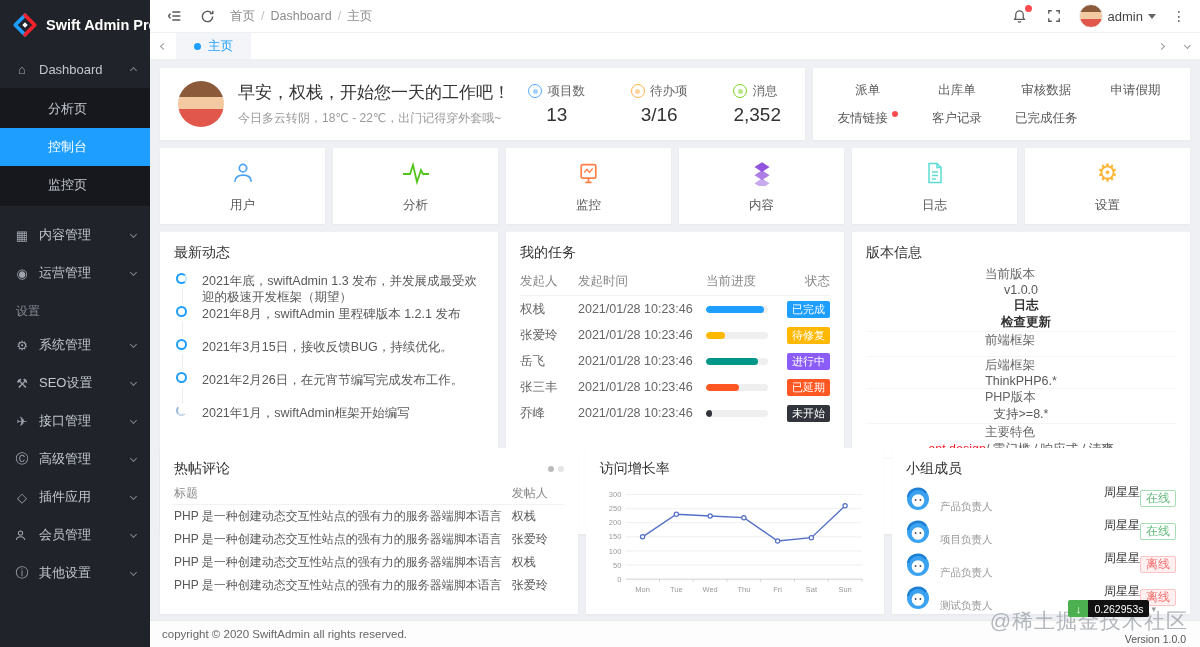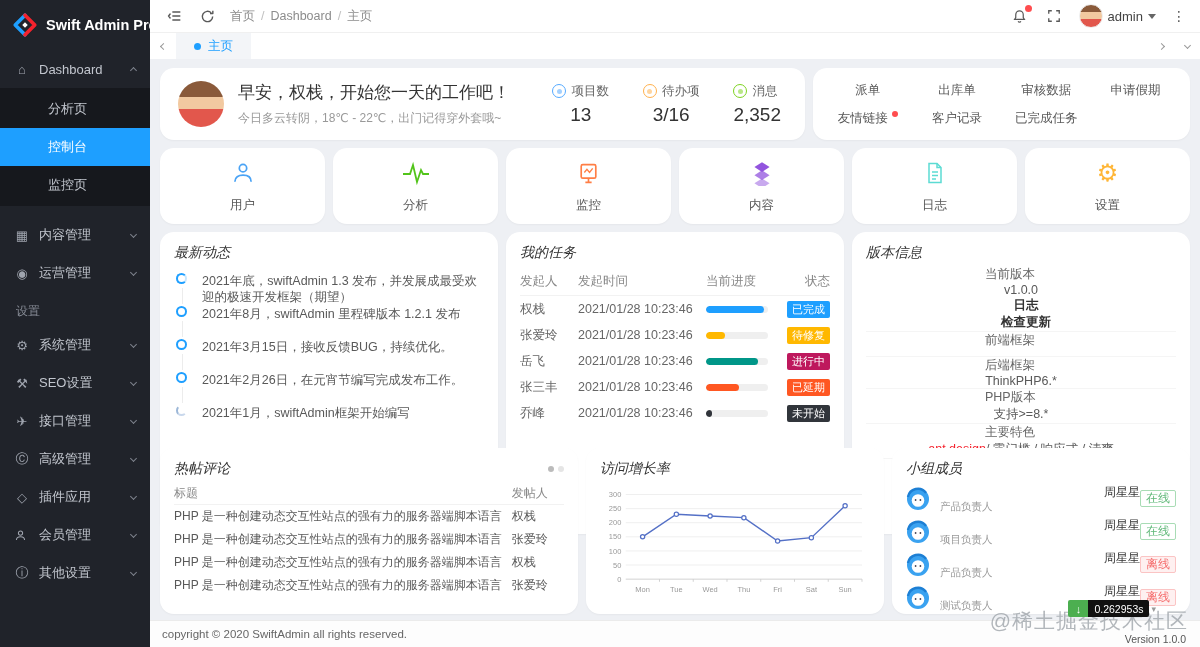--- a/index.html
+++ b/index.html
@@ -36,34 +36,34 @@
   .vdots { color:#595959; font-size:14px; cursor:pointer; letter-spacing:0; }
 
   .tabbar { height:27px; background:#fff; display:flex; align-items:stretch; flex:0 0 auto; border-bottom:1px solid #eef0f4; }
   .tab-nav { width:26px; display:flex; align-items:center; justify-content:center; color:#999; cursor:pointer; }
   .tab { display:flex; align-items:center; gap:7px; padding:0 18px; background:#f3f5f8; color:#1e9fff; font-size:12.5px; cursor:pointer; }
   .tab-dot { width:7px; height:7px; border-radius:50%; background:#1e9fff; }
   .tabbar .spacer { flex:1; }
 
   
   .content { flex:1; padding:8px 10px; overflow:hidden; position:relative; }
-  .card { background:#fff; border-radius:14px; box-shadow:0 1px 2px rgba(0,0,0,.04); }
+  .card { background:#fff; border-radius:0; box-shadow:0 1px 2px rgba(0,0,0,.04); }
   .row1 { display:grid; grid-template-columns:645px 1fr; gap:8px; height:72px; }
   .row2 { display:grid; grid-template-columns:repeat(6,1fr); gap:8px; height:76px; margin-top:8px; }
   .row34 { display:grid; grid-template-columns:repeat(3,1fr); gap:8px; margin-top:8px; }
   .row3 { height:208px; } .row4 { height:164px; }
-  .card-title { font-size:14px; color:#333; padding:12px 14px 0 14px; display:flex; align-items:center;font-style:italic; }
+  .card-title { font-size:14px; color:#333; padding:12px 14px 0 14px; display:flex; align-items:center; }
 
   
   .greet { display:flex; align-items:center; padding:0 18px; }
   .avatar-lg { width:46px; height:46px; border-radius:50%; background:linear-gradient(180deg,#8a5a3a 0 34%,#f2c9a0 34% 60%,#e2574c 60% 100%); flex:0 0 auto; }
   .greet-texts { margin-left:14px; flex:1; min-width:0; }
   .greet-title { font-size:17px; color:#333; }
   .greet-sub { font-size:12px; color:#999; margin-top:6px; }
-  .greet-stats { display:flex; gap:34px; margin-right:6px; }
+  .greet-stats { display:flex; gap:46px; margin-right:6px; }
   .stat { text-align:center; }
   .stat-top { display:flex; align-items:center; gap:5px; font-size:12.5px; color:#666; }
   .ring { width:14px; height:14px; border:1.5px solid currentColor; border-radius:50%; display:inline-flex; align-items:center; justify-content:center; }
   .ring::after { content:""; width:5px; height:5px; border-radius:50%; background:currentColor; opacity:.55; }
   .stat-val { font-size:19px; color:#333; margin-top:4px; }
 
   
   .qlinks { display:grid; grid-template-columns:repeat(4,1fr); grid-template-rows:1fr 1fr; padding:8px 10px; height:100%; }
   .qlink { display:flex; align-items:center; justify-content:center; font-size:12.5px; color:#595959; cursor:pointer; position:relative; }
   .qlink .reddot { width:6px; height:6px; background:#ff4d4f; border-radius:50%; margin-left:4px; margin-top:-8px; }
@@ -458,21 +458,21 @@
             <span class="tc4"><span class="badge" style="background: rgb(255, 184, 0);">待修复</span></span>
           </div>
           <div class="trow">
             <span class="tc1">岳飞</span>
             <span class="tc2">2021/01/28 10:23:46</span>
             <span class="tc3">
                 <span class="track">
                   <i class="fill" style="width: 84%; background: rgb(0, 150, 136);"></i>
                 </span>
               </span>
-            <span class="tc4"><span class="badge" style="background: #be185d;">进行中</span></span>
+            <span class="tc4"><span class="badge" style="background: #8b5cf6;">进行中</span></span>
           </div>
           <div class="trow">
             <span class="tc1">张三丰</span>
             <span class="tc2">2021/01/28 10:23:46</span>
             <span class="tc3">
                 <span class="track">
                   <i class="fill" style="width: 54%; background: rgb(255, 87, 34);"></i>
                 </span>
               </span>
             <span class="tc4"><span class="badge" style="background: rgb(255, 87, 34);">已延期</span></span>

